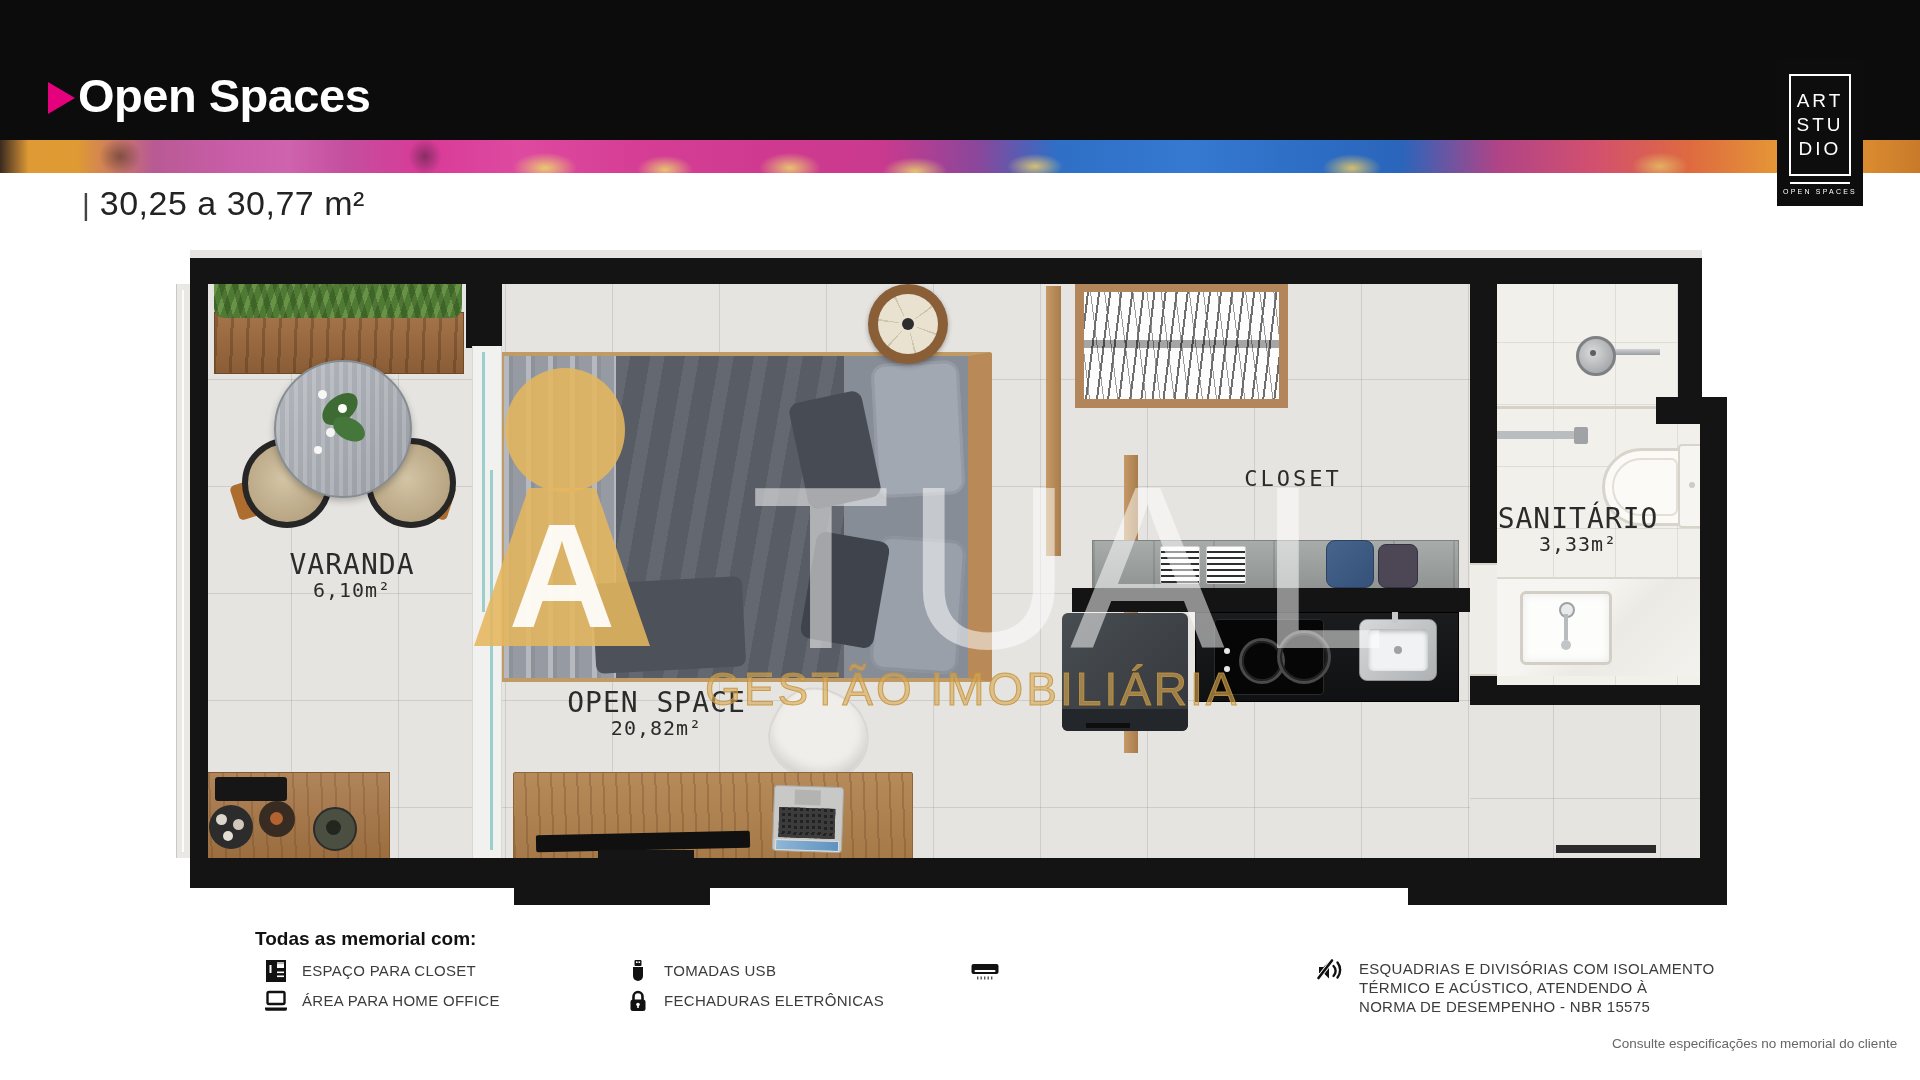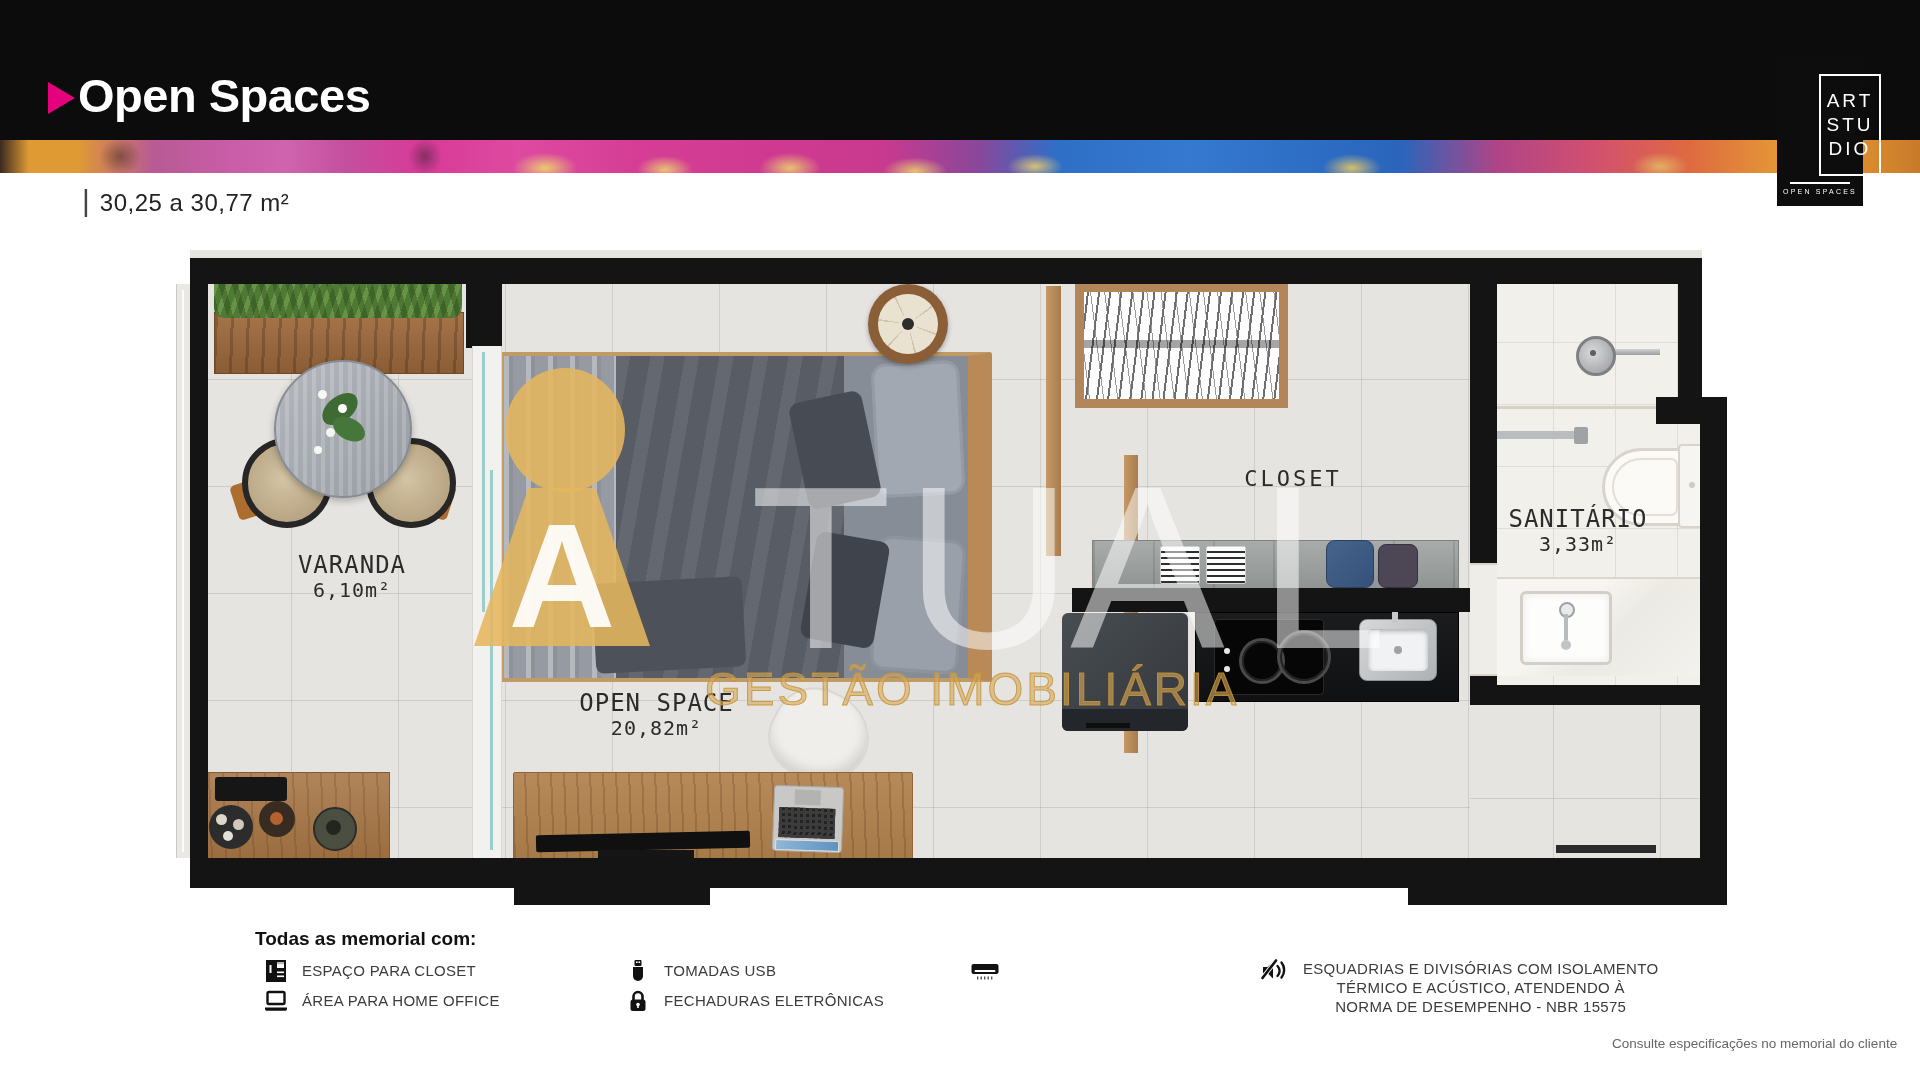--- a/index.html
+++ b/index.html
@@ -23,49 +23,49 @@
     radial-gradient(ellipse 30px 26px at 120px 50%, rgba(60,40,30,.5), rgba(60,40,30,0) 70%),
     radial-gradient(ellipse 24px 26px at 425px 50%, rgba(40,30,40,.45), rgba(40,30,40,0) 70%),
     linear-gradient(90deg,#3a2a20 0%,#df9a35 1.5%,#e09a33 4%,#b85a93 8%,#c95da8 12%,#cf63ad 15%,
       #c44f9f 18%,#d83a97 22%,#de4aa0 27%,#d63e95 33%,#cf3a90 40%,#c93a8e 46%,#89479b 51%,
       #2f6fc6 55%,#3579d1 62%,#2e6ec5 68%,#2a65bb 73%,#b04487 78%,#d2506f 83%,#de6a40 88%,
       #e59a35 93%,#dc8c2f 97%,#c87a2a 100%);}
 
   
   .logo-box{left:1777px;top:58px;width:86px;height:148px;background:#0d0d0d;z-index:8;}
   .logo-frame{left:12px;top:16px;width:58px;height:98px;border:2px solid #fff;position:absolute;
-      display:flex;flex-direction:column;justify-content:center;align-items:center;margin-left:30px;}
+      display:flex;flex-direction:column;justify-content:center;align-items:center;}
   .logo-line{font-size:19px;line-height:24px;letter-spacing:3px;color:#fff;font-weight:400;}
   .logo-rule{left:13px;top:124px;width:60px;height:2px;background:#fff;position:absolute;}
   .logo-caption{left:0;top:130px;width:86px;text-align:center;font-size:7px;letter-spacing:2.2px;
       color:#fff;position:absolute;}
 
   
   .plan-title{left:82px;top:184px;font-size:30px;display:flex;align-items:baseline;gap:10px;}
   .plan-title .name{font-weight:800;color:#141414;}
   .plan-title .sep{font-weight:300;color:#444;font-size:30px;}
-  .plan-title .range{font-weight:400;font-size:24px;color:#232323;letter-spacing:.5px;}
+  .plan-title .range{font-weight:400;font-size:34px;color:#232323;letter-spacing:.5px;}
 
   
   .tile{background:#e5e4e1;background-image:
       linear-gradient(rgba(0,0,0,.10) 1px, transparent 1px),
       linear-gradient(90deg, rgba(0,0,0,.10) 1px, transparent 1px);
       background-size:107px 107px;background-position:-24px -12px;z-index:1;}
   .bath-tile{background:#f2f0ea;background-image:
       linear-gradient(rgba(0,0,0,.08) 1px, transparent 1px),
       linear-gradient(90deg, rgba(0,0,0,.08) 1px, transparent 1px);
       background-size:62px 62px;background-position:-6px -4px;z-index:1;}
   .wall{background:#141414;z-index:3;}
   .sill{background:#e6e5e2;z-index:1;}
   .furn{z-index:2;}
   .lbl{z-index:4;}
   .wm{z-index:6;pointer-events:none;}
 
   .room-label{text-align:center;color:#2b2b2b;font-family:"DejaVu Sans Mono",monospace;}
-  .room-name{font-size:24px;letter-spacing:1px;line-height:26px;}
+  .room-name{font-size:28px;letter-spacing:1px;line-height:26px;}
   .room-area{font-size:20px;letter-spacing:1px;line-height:24px;}
 
   
   .wm-letter{font-size:232px;line-height:232px;font-weight:400;color:rgba(255,255,255,.52);}
   .wm-tagline{font-size:46px;letter-spacing:3px;font-weight:400;color:rgba(216,168,85,.62);
       -webkit-text-stroke:1px rgba(198,148,58,.85);white-space:nowrap;}
   .keyhole-circle{width:120px;height:124px;border-radius:50%;background:rgba(229,182,94,.88);}
   .keyhole-trap{width:176px;height:158px;background:rgba(229,182,94,.88);
       clip-path:polygon(31% 0, 69% 0, 100% 100%, 0 100%);}
   .keyhole-a{width:176px;text-align:center;font-size:148px;line-height:140px;font-weight:700;
@@ -330,21 +330,21 @@
     <g fill="#555">
           <rect x="7" y="18.5" width="1.4" height="3"></rect>
           <rect x="10.5" y="18.5" width="1.4" height="3"></rect>
           <rect x="14" y="18.5" width="1.4" height="3"></rect>
           <rect x="17.5" y="18.5" width="1.4" height="3"></rect>
           <rect x="21" y="18.5" width="1.4" height="3"></rect>
         </g>
   </svg></span>
 </div>
 
-<div class="abs legend-row" style="left:1260px;top:956px;text-align:center;">
+<div class="abs legend-row" style="left:1316px;top:956px;">
   <span><svg width="30" height="28" viewBox="0 0 30 28">
     <path d="M3 11 v6 h4.5 l5.5 5.5 V5.5 L7.5 11 Z" fill="#111"></path>
     <path d="M17.5 10 a7 7 0 0 1 0 10" fill="none" stroke="#111" stroke-width="2.4" stroke-linecap="round"></path>
     <path d="M21.5 6.5 a12 12 0 0 1 0 15" fill="none" stroke="#111" stroke-width="2.4" stroke-linecap="round"></path>
     <line x1="2.5" y1="22" x2="16" y2="4.5" stroke="#fff" stroke-width="4.5"></line>
     <line x1="2.5" y1="22" x2="16" y2="4.5" stroke="#111" stroke-width="2.6" stroke-linecap="round"></line>
   </svg></span>
   <span class="legend-label">ESQUADRIAS E DIVISÓRIAS COM ISOLAMENTO
 TÉRMICO E ACÚSTICO, ATENDENDO À
 NORMA DE DESEMPENHO - NBR 15575</span>

